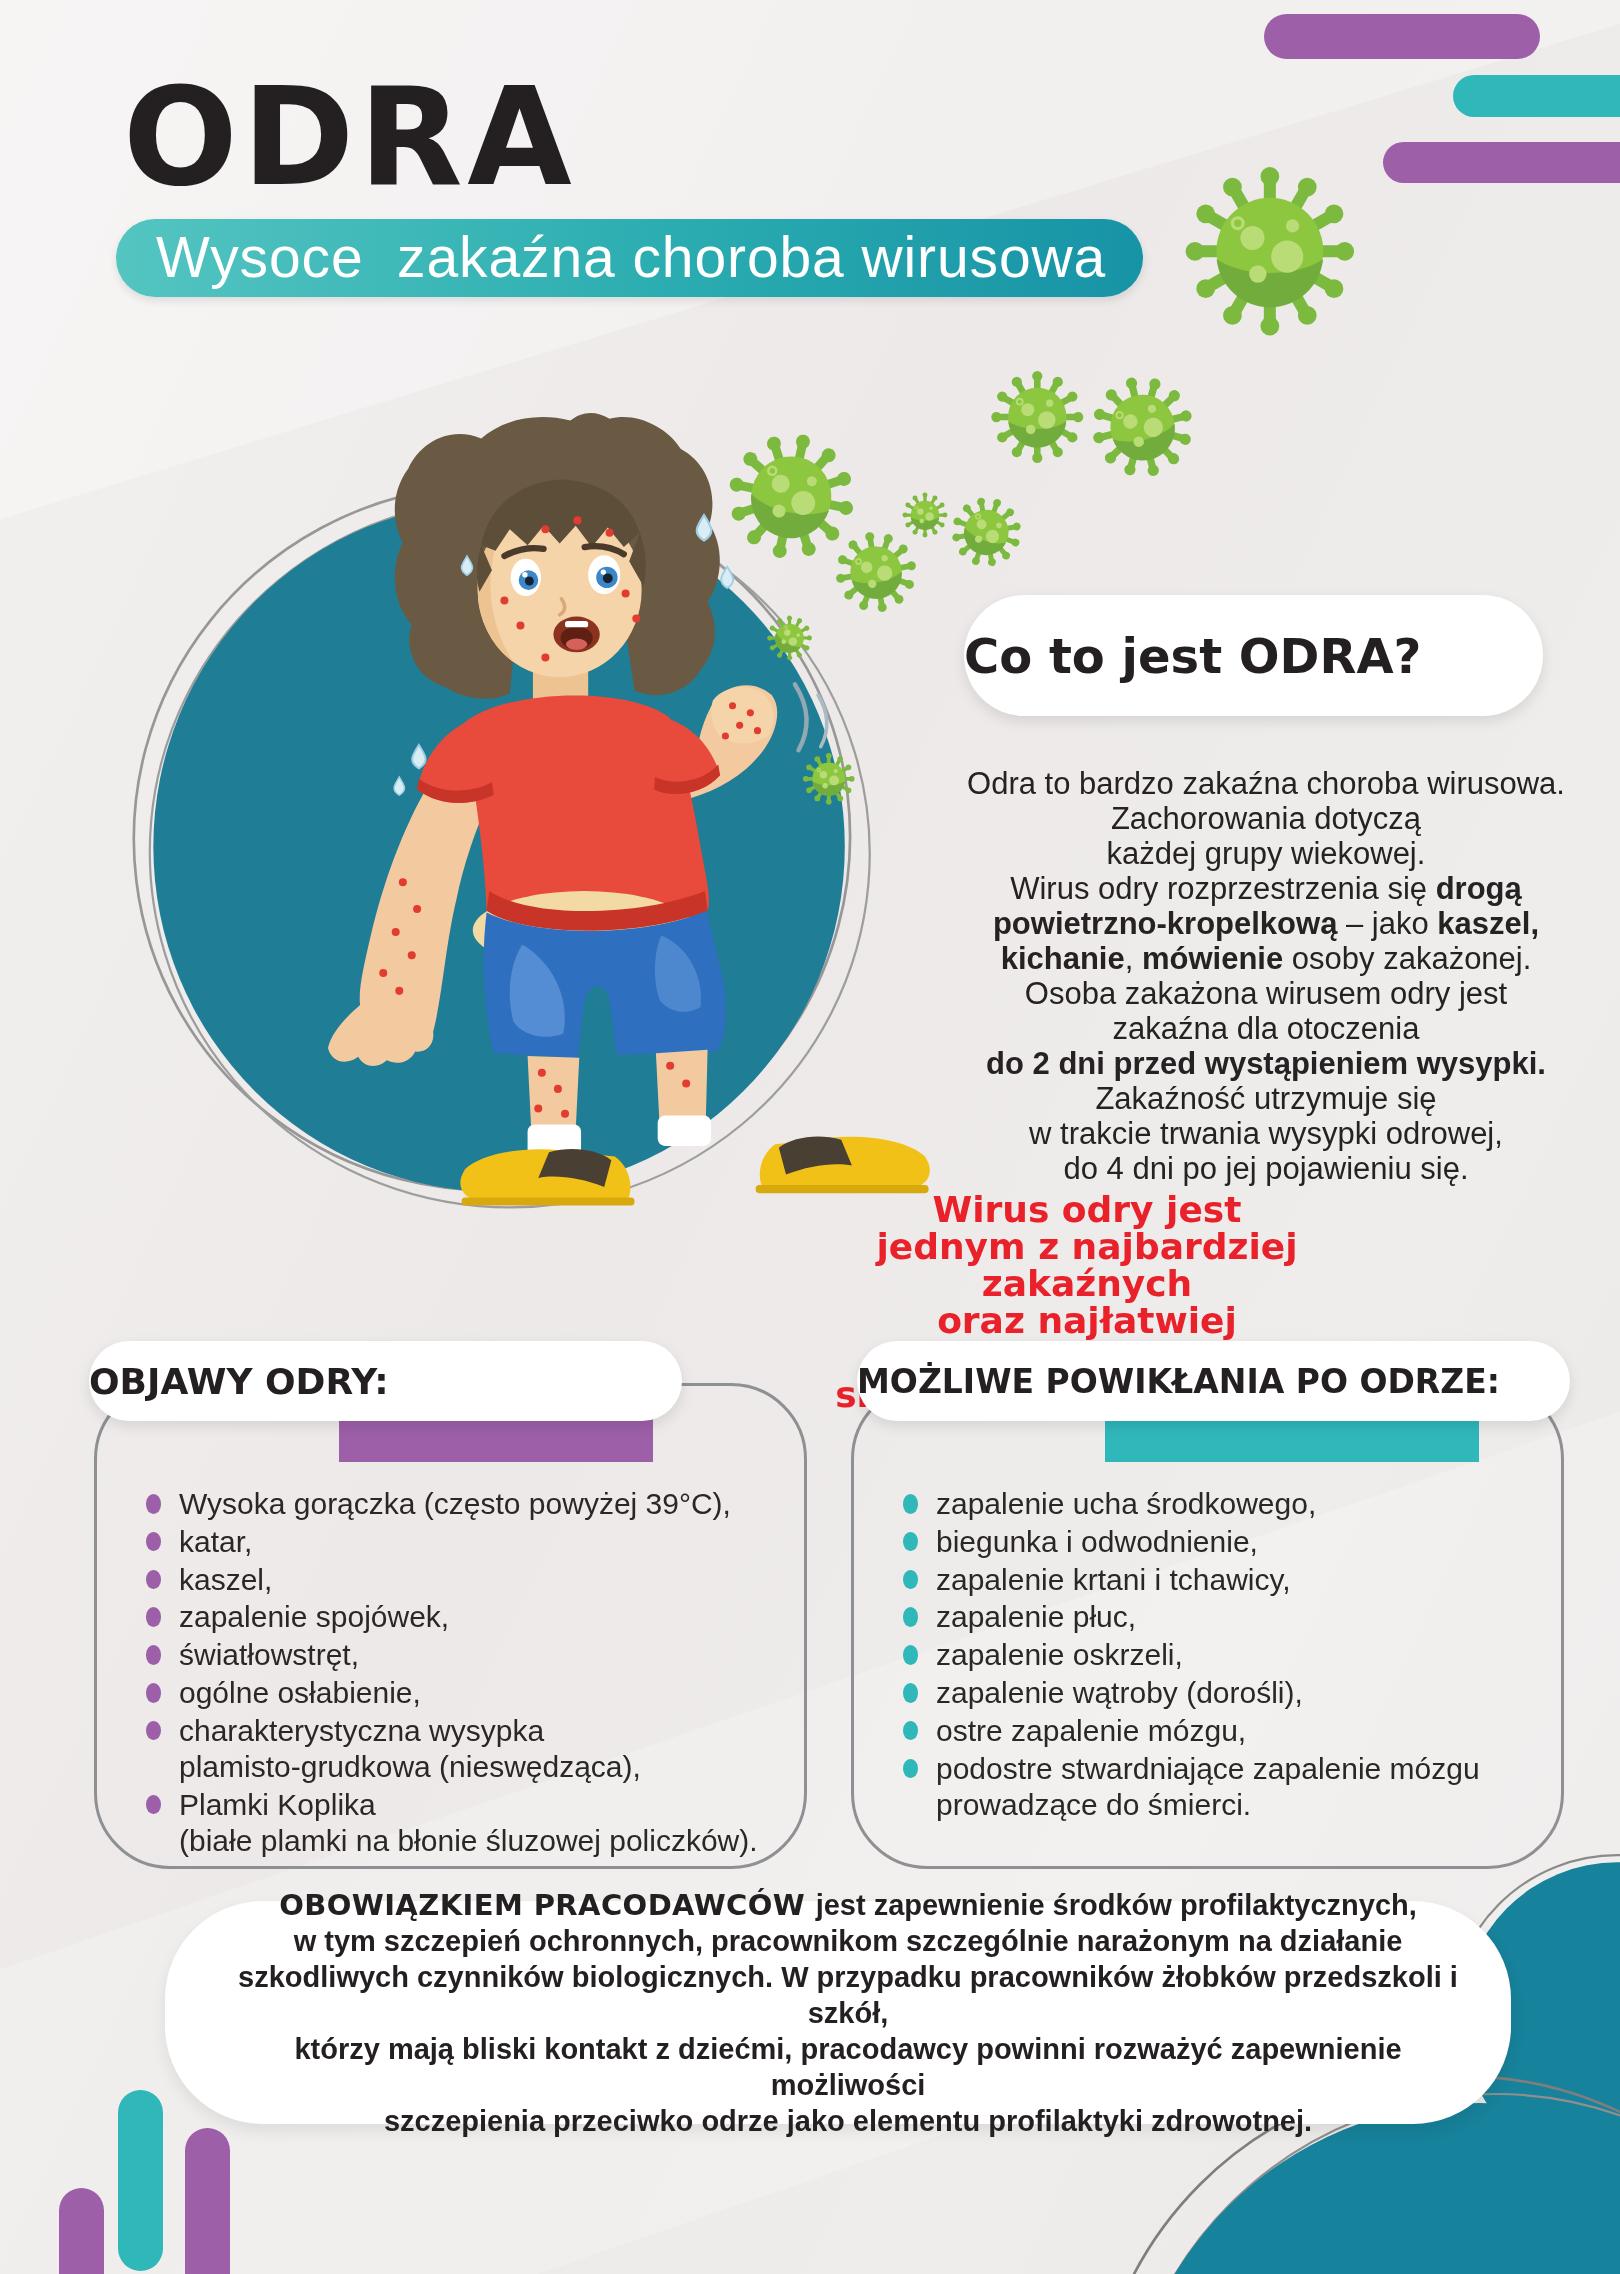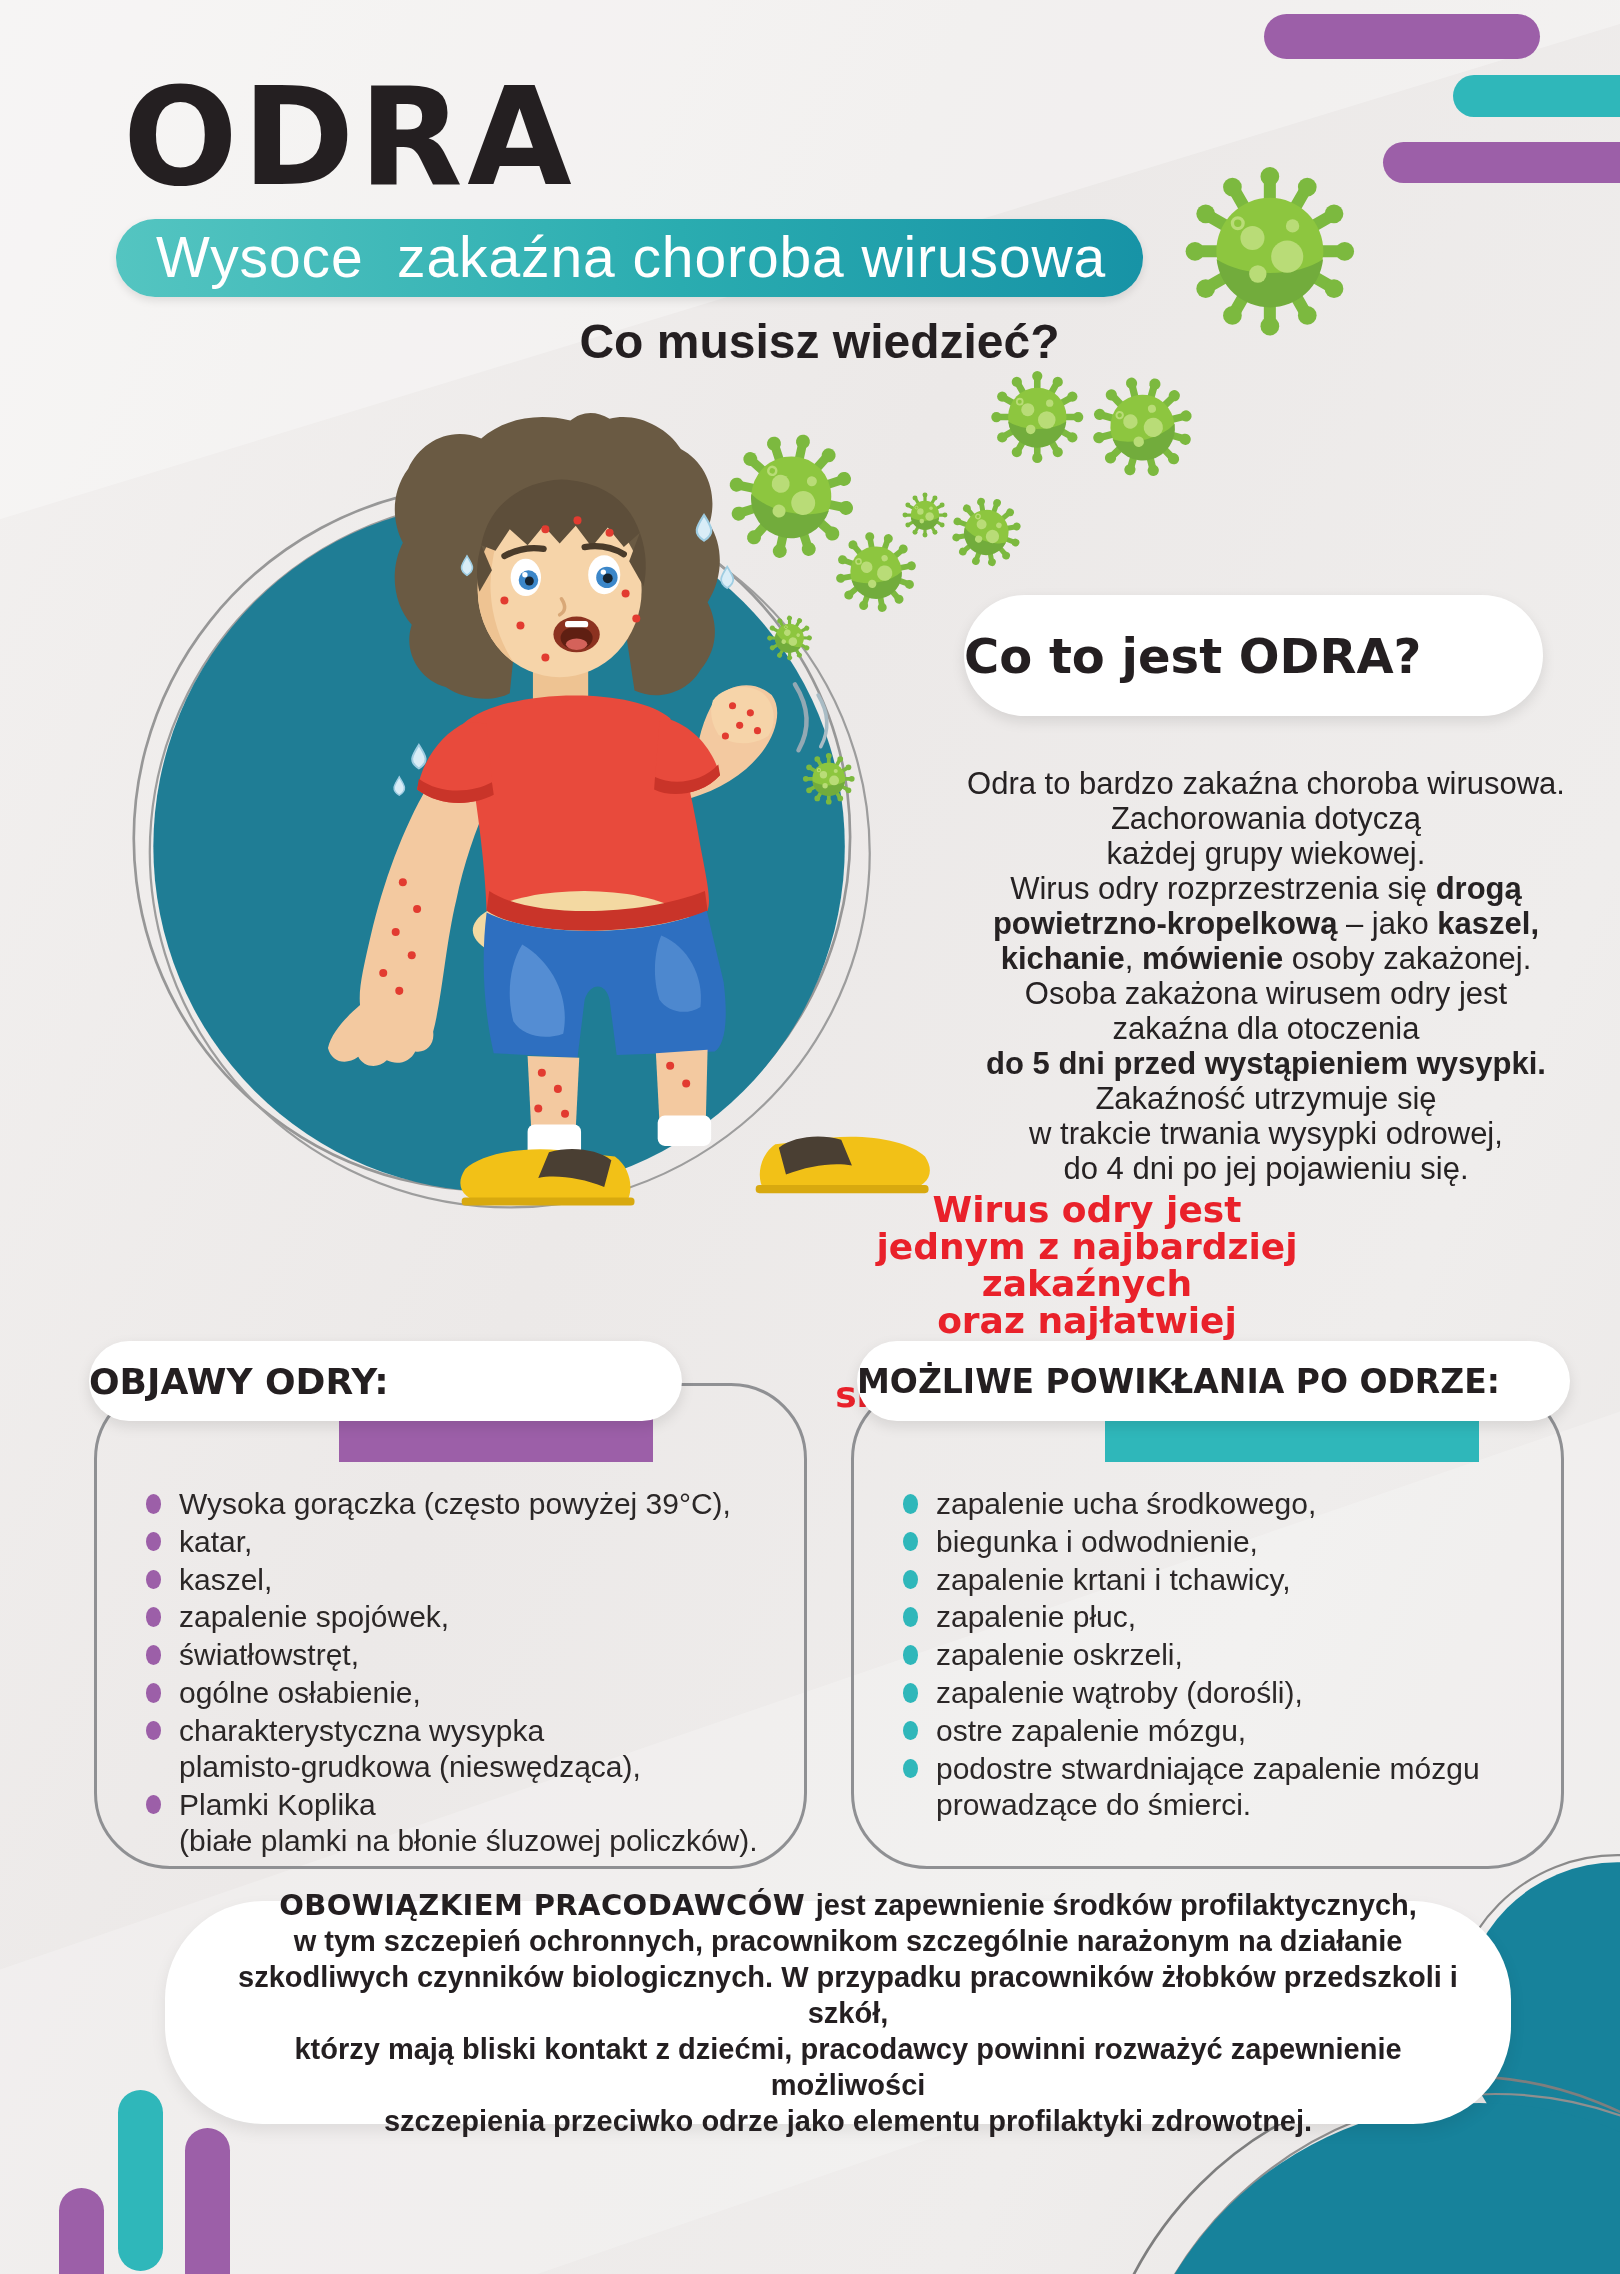--- a/index.html
+++ b/index.html
@@ -306,36 +306,35 @@
     <circle cx="1660" cy="2760" r="400" fill="#17829b"></circle>
   </svg>
 
   <div class="content">
     <div class="title">ODRA</div>
 
     <div class="banner">
       <div class="banner-text">Wysoce  zakaźna choroba wirusowa</div>
     </div>
 
-    <div class="subtitle">Co musisz wiedzieć?</div>
 
     <div class="pill about">
       <span>Co to jest ODRA?</span>
     </div>
 
     <div class="para">
         <div><span>Odra to bardzo zakaźna choroba wirusowa.</span></div>
         <div><span>Zachorowania dotyczą</span></div>
         <div><span>każdej grupy wiekowej.</span></div>
         <div><span>Wirus odry rozprzestrzenia się </span><span class="b">drogą</span></div>
         <div><span class="b">powietrzno-kropelkową</span><span> – jako </span><span class="b">kaszel,</span></div>
         <div><span class="b">kichanie</span><span>, </span><span class="b">mówienie</span><span> osoby zakażonej.</span></div>
         <div><span>Osoba zakażona wirusem odry jest</span></div>
         <div><span>zakaźna dla otoczenia</span></div>
-        <div><span class="b">do 5 dni przed wystąpieniem wysypki.</span></div>
+        <div><span class="b">do 2 dni przed wystąpieniem wysypki.</span></div>
         <div><span>Zakaźność utrzymuje się</span></div>
         <div><span>w trakcie trwania wysypki odrowej,</span></div>
         <div><span>do 4 dni po jej pojawieniu się.</span></div>
       </div>
 
     <div class="warning">
         <div>Wirus odry jest</div>
         <div>jednym z najbardziej zakaźnych</div>
         <div>oraz najłatwiej przenoszących</div>
         <div>się wirusów jakie znamy.</div>

